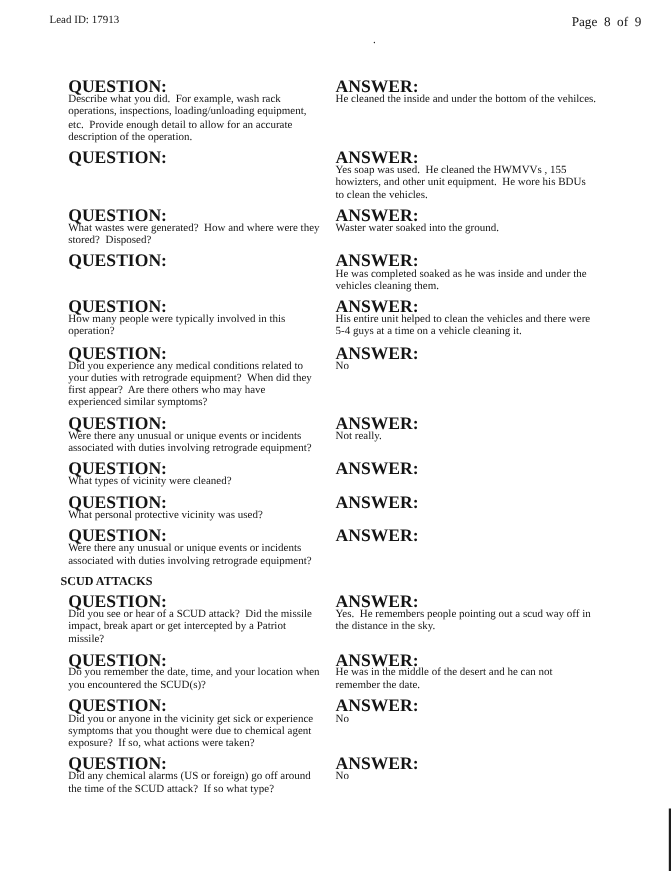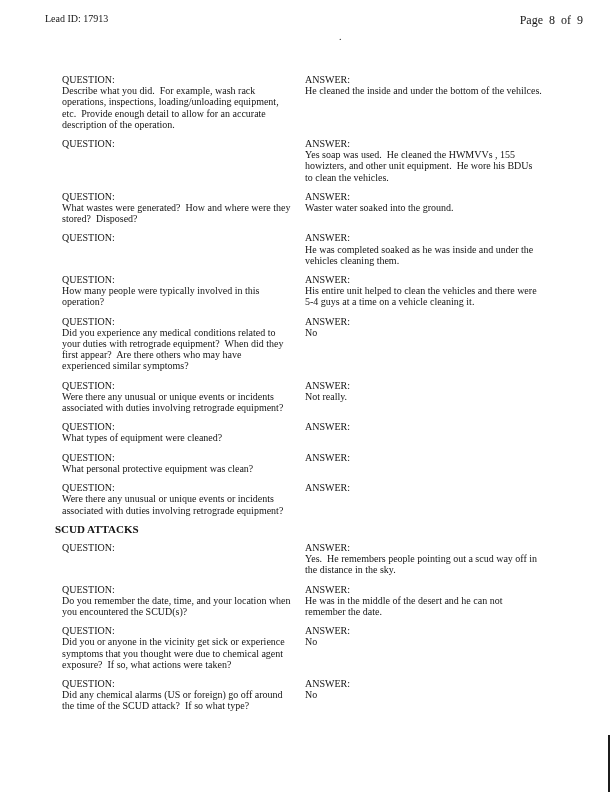--- a/index.html
+++ b/index.html
@@ -37,22 +37,22 @@
     left: 55px;
     width: 518px;
   }
   .row {
     display: grid;
     grid-template-columns: 250px 268px;
     margin-bottom: 8px;
   }
   .qcell { padding-left: 7px; }
   .lbl {
-    font-weight: normal;
-    font-size: 10px;
+    font-weight: bold;
+    font-size: 16px;
     line-height: 11.2px;
   }
   .txt {
     font-size: 10px;
     line-height: 11.2px;
     white-space: pre-wrap;
   }
   .section-title {
     font-weight: bold;
     font-size: 11px;
@@ -161,32 +161,32 @@
     </div>
     <div class="acell">
       <div class="lbl">ANSWER:</div>
       <div class="txt">Not really.</div>
     </div>
   </div>
 
   <div class="row">
     <div class="qcell">
       <div class="lbl">QUESTION:</div>
-      <div class="txt">What types of equipment were cleaned?</div>
+      <div class="txt">What types of vicinity were cleaned?</div>
     </div>
     <div class="acell">
       <div class="lbl">ANSWER:</div>
       <div class="txt"></div>
     </div>
   </div>
 
   <div class="row">
     <div class="qcell">
       <div class="lbl">QUESTION:</div>
-      <div class="txt">What personal protective equipment was clean?</div>
+      <div class="txt">What personal protective vicinity was used?</div>
     </div>
     <div class="acell">
       <div class="lbl">ANSWER:</div>
       <div class="txt"></div>
     </div>
   </div>
 
   <div class="row">
     <div class="qcell">
       <div class="lbl">QUESTION:</div>
@@ -197,20 +197,23 @@
       <div class="lbl">ANSWER:</div>
       <div class="txt"></div>
     </div>
   </div>
 
   <div class="section-title">SCUD ATTACKS</div>
 
   <div class="row">
     <div class="qcell">
       <div class="lbl">QUESTION:</div>
+      <div class="txt">Did you see or hear of a SCUD attack?  Did the missile
+impact, break apart or get intercepted by a Patriot
+missile?</div>
     </div>
     <div class="acell">
       <div class="lbl">ANSWER:</div>
       <div class="txt">Yes.  He remembers people pointing out a scud way off in
 the distance in the sky.</div>
     </div>
   </div>
 
   <div class="row">
     <div class="qcell">

